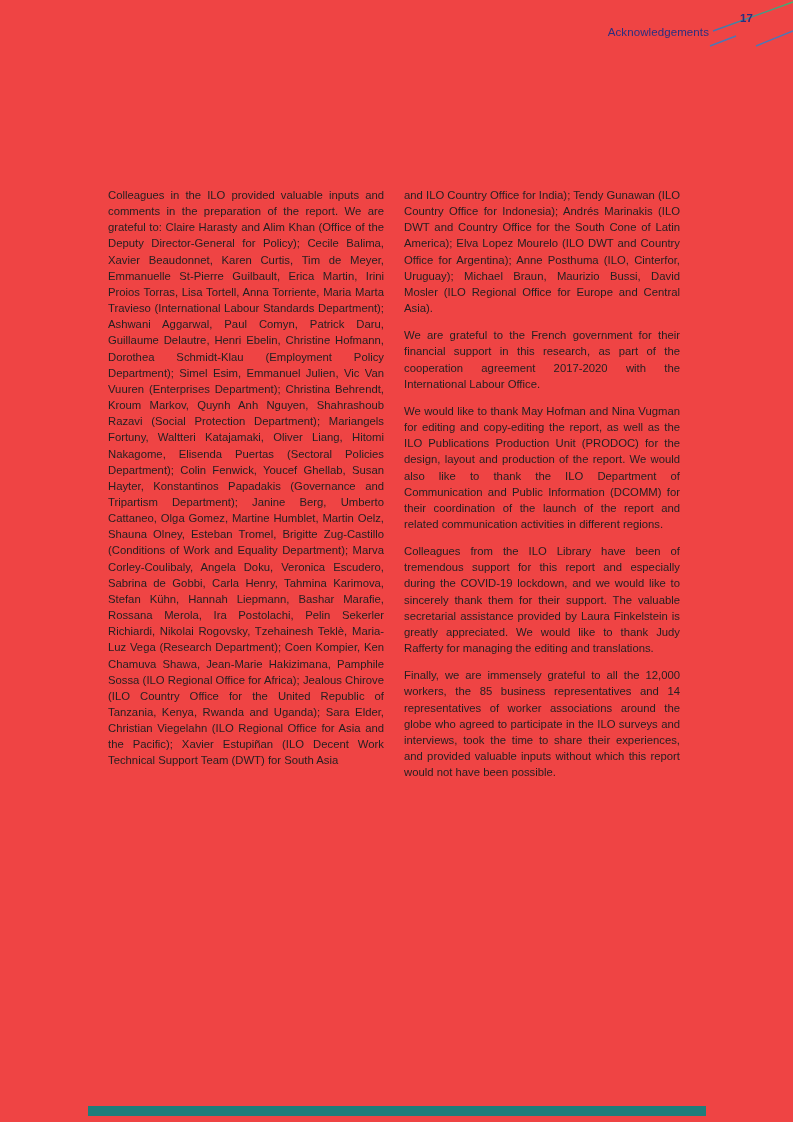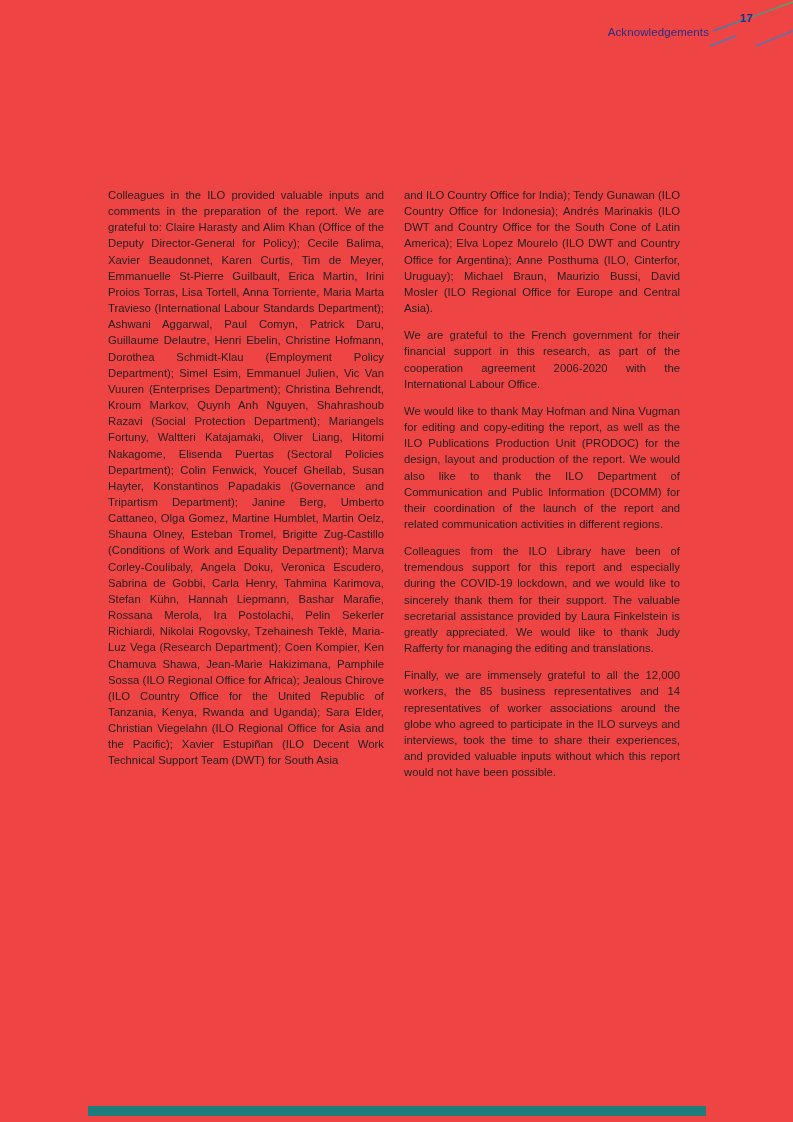--- a/index.html
+++ b/index.html
@@ -91,21 +91,21 @@
 
   <div class="header-title">Acknowledgements</div>
   <div class="page-number">17</div>
 
   <div class="columns">
     <div class="col">
       <p>Colleagues in the ILO provided valuable inputs and comments in the preparation of the report. We are grateful to: Claire Harasty and Alim Khan (Office of the Deputy Director-General for Policy); Cecile Balima, Xavier Beaudonnet, Karen Curtis, Tim de Meyer, Emmanuelle St-Pierre Guilbault, Erica Martin, Irini Proios Torras, Lisa Tortell, Anna Torriente, Maria Marta Travieso (International Labour Standards Department); Ashwani Aggarwal, Paul Comyn, Patrick Daru, Guillaume Delautre, Henri Ebelin, Christine Hofmann, Dorothea Schmidt-Klau (Employment Policy Department); Simel Esim, Emmanuel Julien, Vic Van Vuuren (Enterprises Department); Christina Behrendt, Kroum Markov, Quynh Anh Nguyen, Shahrashoub Razavi (Social Protection Department); Mariangels Fortuny, Waltteri Katajamaki, Oliver Liang, Hitomi Nakagome, Elisenda Puertas (Sectoral Policies Department); Colin Fenwick, Youcef Ghellab, Susan Hayter, Konstantinos Papadakis (Governance and Tripartism Department); Janine Berg, Umberto Cattaneo, Olga Gomez, Martine Humblet, Martin Oelz, Shauna Olney, Esteban Tromel, Brigitte Zug-Castillo (Conditions of Work and Equality Department); Marva Corley-Coulibaly, Angela Doku, Veronica Escudero, Sabrina de Gobbi, Carla Henry, Tahmina Karimova, Stefan Kühn, Hannah Liepmann, Bashar Marafie, Rossana Merola, Ira Postolachi, Pelin Sekerler Richiardi, Nikolai Rogovsky, Tzehainesh Teklè, Maria-Luz Vega (Research Department); Coen Kompier, Ken Chamuva Shawa, Jean-Marie Hakizimana, Pamphile Sossa (ILO Regional Office for Africa); Jealous Chirove (ILO Country Office for the United Republic of Tanzania, Kenya, Rwanda and Uganda); Sara Elder, Christian Viegelahn (ILO Regional Office for Asia and the Pacific); Xavier Estupiñan (ILO Decent Work Technical Support Team (DWT) for South Asia</p>
     </div>
     <div class="col">
         <p>and ILO Country Office for India); Tendy Gunawan (ILO Country Office for Indonesia); Andrés Marinakis (ILO DWT and Country Office for the South Cone of Latin America); Elva Lopez Mourelo (ILO DWT and Country Office for Argentina); Anne Posthuma (ILO, Cinterfor, Uruguay); Michael Braun, Maurizio Bussi, David Mosler (ILO Regional Office for Europe and Central Asia).</p>
-        <p>We are grateful to the French government for their financial support in this research, as part of the cooperation agreement 2006-2020 with the International Labour Office.</p>
+        <p>We are grateful to the French government for their financial support in this research, as part of the cooperation agreement 2017-2020 with the International Labour Office.</p>
         <p>We would like to thank May Hofman and Nina Vugman for editing and copy-editing the report, as well as the ILO Publications Production Unit (PRODOC) for the design, layout and production of the report. We would also like to thank the ILO Department of Communication and Public Information (DCOMM) for their coordination of the launch of the report and related communication activities in different regions.</p>
         <p>Colleagues from the ILO Library have been of tremendous support for this report and especially during the COVID-19 lockdown, and we would like to sincerely thank them for their support. The valuable secretarial assistance provided by Laura Finkelstein is greatly appreciated. We would like to thank Judy Rafferty for managing the editing and translations.</p>
         <p>Finally, we are immensely grateful to all the 12,000 workers, the 85 business representatives and 14 representatives of worker associations around the globe who agreed to participate in the ILO surveys and interviews, took the time to share their experiences, and provided valuable inputs without which this report would not have been possible.</p>
       </div>
   </div>
 
   <div class="footer-bar"></div>
 
 </div>
 

